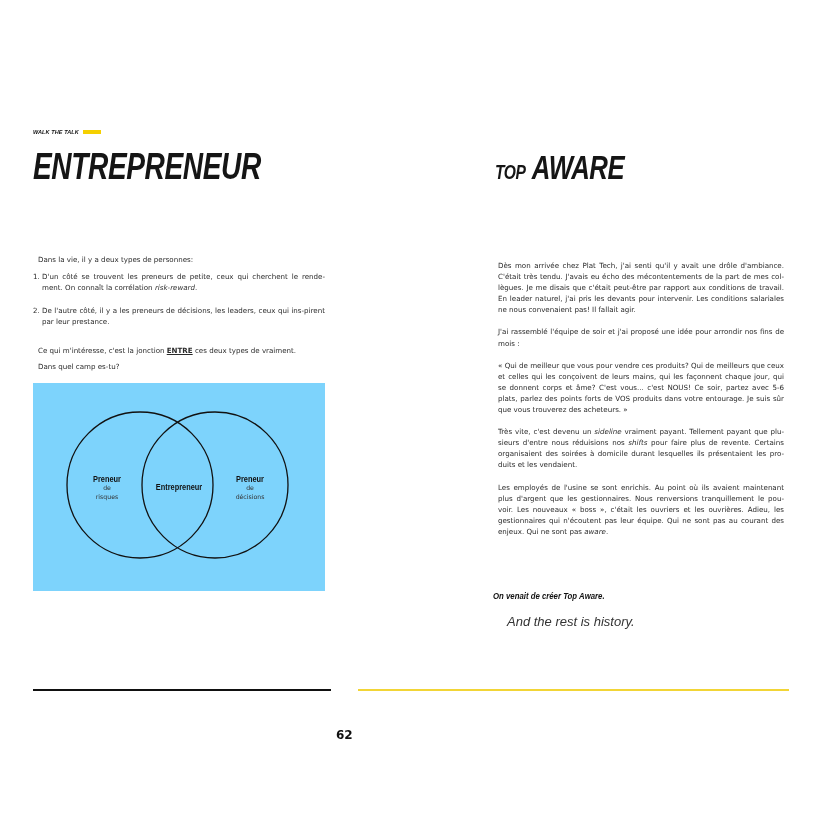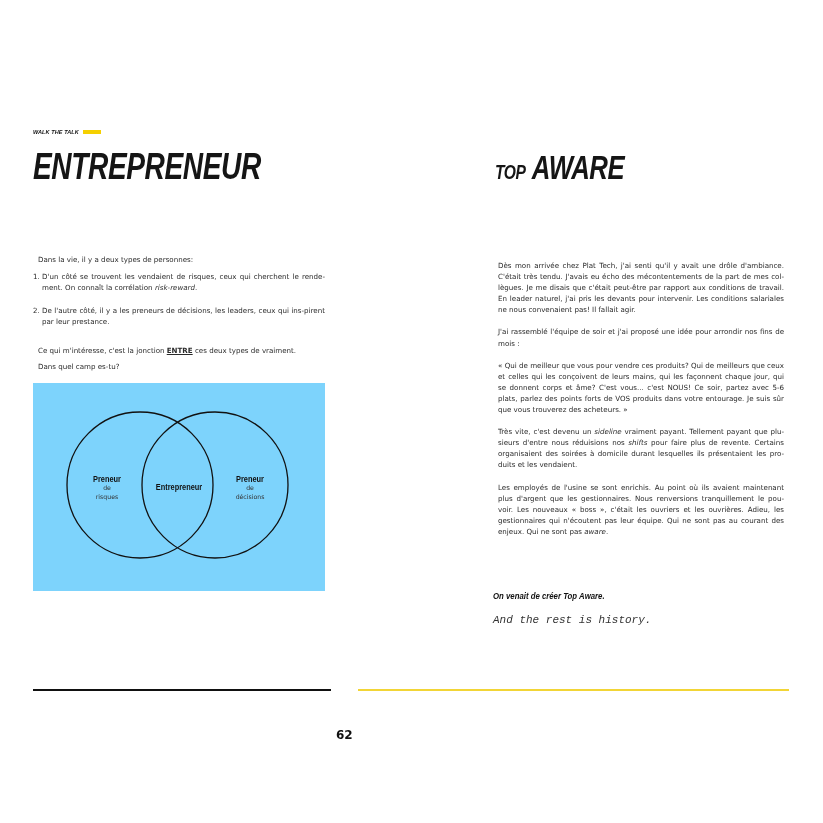--- a/index.html
+++ b/index.html
@@ -28,21 +28,21 @@
 
     .venn-box { position: absolute; left: 33px; top: 383px; width: 292px; height: 208px; background: #7dd3fc; }
     .venn-svg { position: absolute; left: 0; top: 0; }
     .venn-label { position: absolute; text-align: center; }
     .venn-title { font-family: "Liberation Sans", sans-serif; font-weight: bold; font-size: 9px; color: #111; transform: scaleX(0.82); display: block; }
     .venn-sub { font-family: "DejaVu Sans", sans-serif; font-size: 6.2px; line-height: 8.5px; color: #333; display: block; }
 
     .r-block { left: 493px; width: 296px; }
 
     .r-bold-italic { position: absolute; left: 493px; top: 590px; font-family: "Liberation Sans", sans-serif; font-weight: bold; font-style: italic; font-size: 9.5px; color: #111; transform: scaleX(0.82); transform-origin: left top; white-space: nowrap; }
-    .r-italic { position: absolute; left: 493px; top: 614px; font-family: Liberation Mono, monospace; font-style: italic; font-size: 11px; color: #333; }
+    .r-italic { position: absolute; left: 507px; top: 614px; font-family: Liberation Sans, sans-serif; font-style: italic; font-size: 13px; color: #333; }
 
     .footer-line-left { position: absolute; left: 33px; top: 689px; width: 298px; height: 2px; background: #111; }
     .footer-page { position: absolute; left: 336px; top: 684px; font-family: "DejaVu Sans", sans-serif; font-weight: bold; font-size: 12px; color: #111; margin-top: 44px; }
     .footer-line-right { position: absolute; left: 358px; top: 689px; width: 431px; height: 2px; background: #f2d536; }
   </style>
 </head>
 <body>
 
 <div class="spread">
 
@@ -53,21 +53,21 @@
 
   <div class="title title-left">ENTREPRENEUR</div>
 
   <div class="body-text l-intro">
     <p>Dans la vie, il y a deux types de personnes:</p>
   </div>
 
   <div class="body-text l-list">
     <div class="item">
       <span class="num">1.</span>
-      <span class="txt"><span>D'un côté se trouvent les vendaient de risques, ceux qui cherchent le rende-ment. On connaît la corrélation </span><span class="em">risk-reward</span><span>.</span></span>
+      <span class="txt"><span>D'un côté se trouvent les preneurs de petite, ceux qui cherchent le rende-ment. On connaît la corrélation </span><span class="em">risk-reward</span><span>.</span></span>
     </div>
     <div class="item">
       <span class="num">2.</span>
       <span class="txt"><span>De l'autre côté, il y a les preneurs de décisions, les leaders, ceux qui ins-pirent par leur prestance.</span></span>
     </div>
   </div>
 
   <div class="body-text l-outro">
     <p><span>Ce qui m'intéresse, c'est la jonction </span><span class="strong">ENTRE</span><span> ces deux types de vraiment.</span></p>
     <p>Dans quel camp es-tu?</p>

